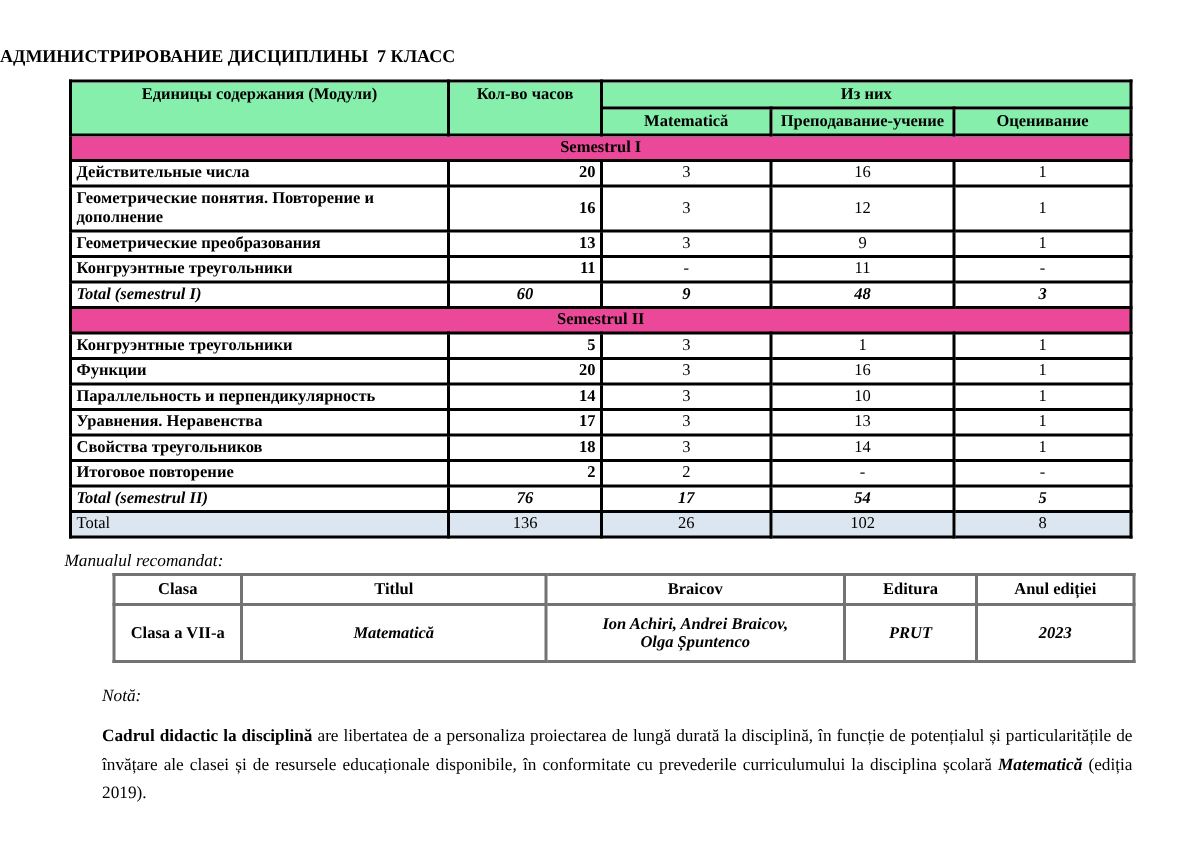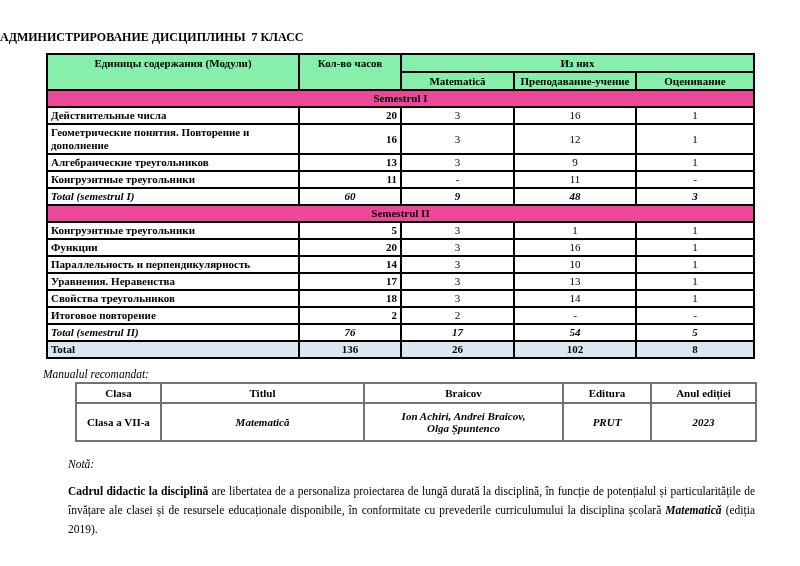--- a/index.html
+++ b/index.html
@@ -43,21 +43,21 @@
   table.admin tr.band td {
     background: #ec4899;
     font-weight: bold;
     text-align: center;
     height: 13px;
   }
   table.admin td.name { text-align: left; font-weight: bold; vertical-align: middle; }
   table.admin td.num  { text-align: center; vertical-align: middle; }
   table.admin td.b    { font-weight: bold; text-align: right; }
   table.admin tr.total td { font-weight: bold; font-style: italic; }
-  table.admin tr.grand td { background: #DCE6F1; font-weight: bold; }
+  table.admin tr.grand td { background: #DCE6F1; font-weight: normal; }
   table.admin tr.datarow td { height: 13px; }
 
   
   .manual-label {
     margin: 9px 0 2px 43px;
     font-style: italic;
     font-size: 11.5px;
   }
   table.manual {
     border-collapse: collapse;
@@ -128,21 +128,21 @@
         <td class="num">1</td>
       </tr>
       <tr class="datarow">
         <td class="name">Геометрические понятия. Повторение и дополнение</td>
         <td class="num b">16</td>
         <td class="num">3</td>
         <td class="num">12</td>
         <td class="num">1</td>
       </tr>
       <tr class="datarow">
-        <td class="name">Алгебраические треугольников</td>
+        <td class="name">Геометрические преобразования</td>
         <td class="num b">13</td>
         <td class="num">3</td>
         <td class="num">9</td>
         <td class="num">1</td>
       </tr>
       <tr class="datarow">
         <td class="name">Конгруэнтные треугольники</td>
         <td class="num b">11</td>
         <td class="num">-</td>
         <td class="num">11</td>

